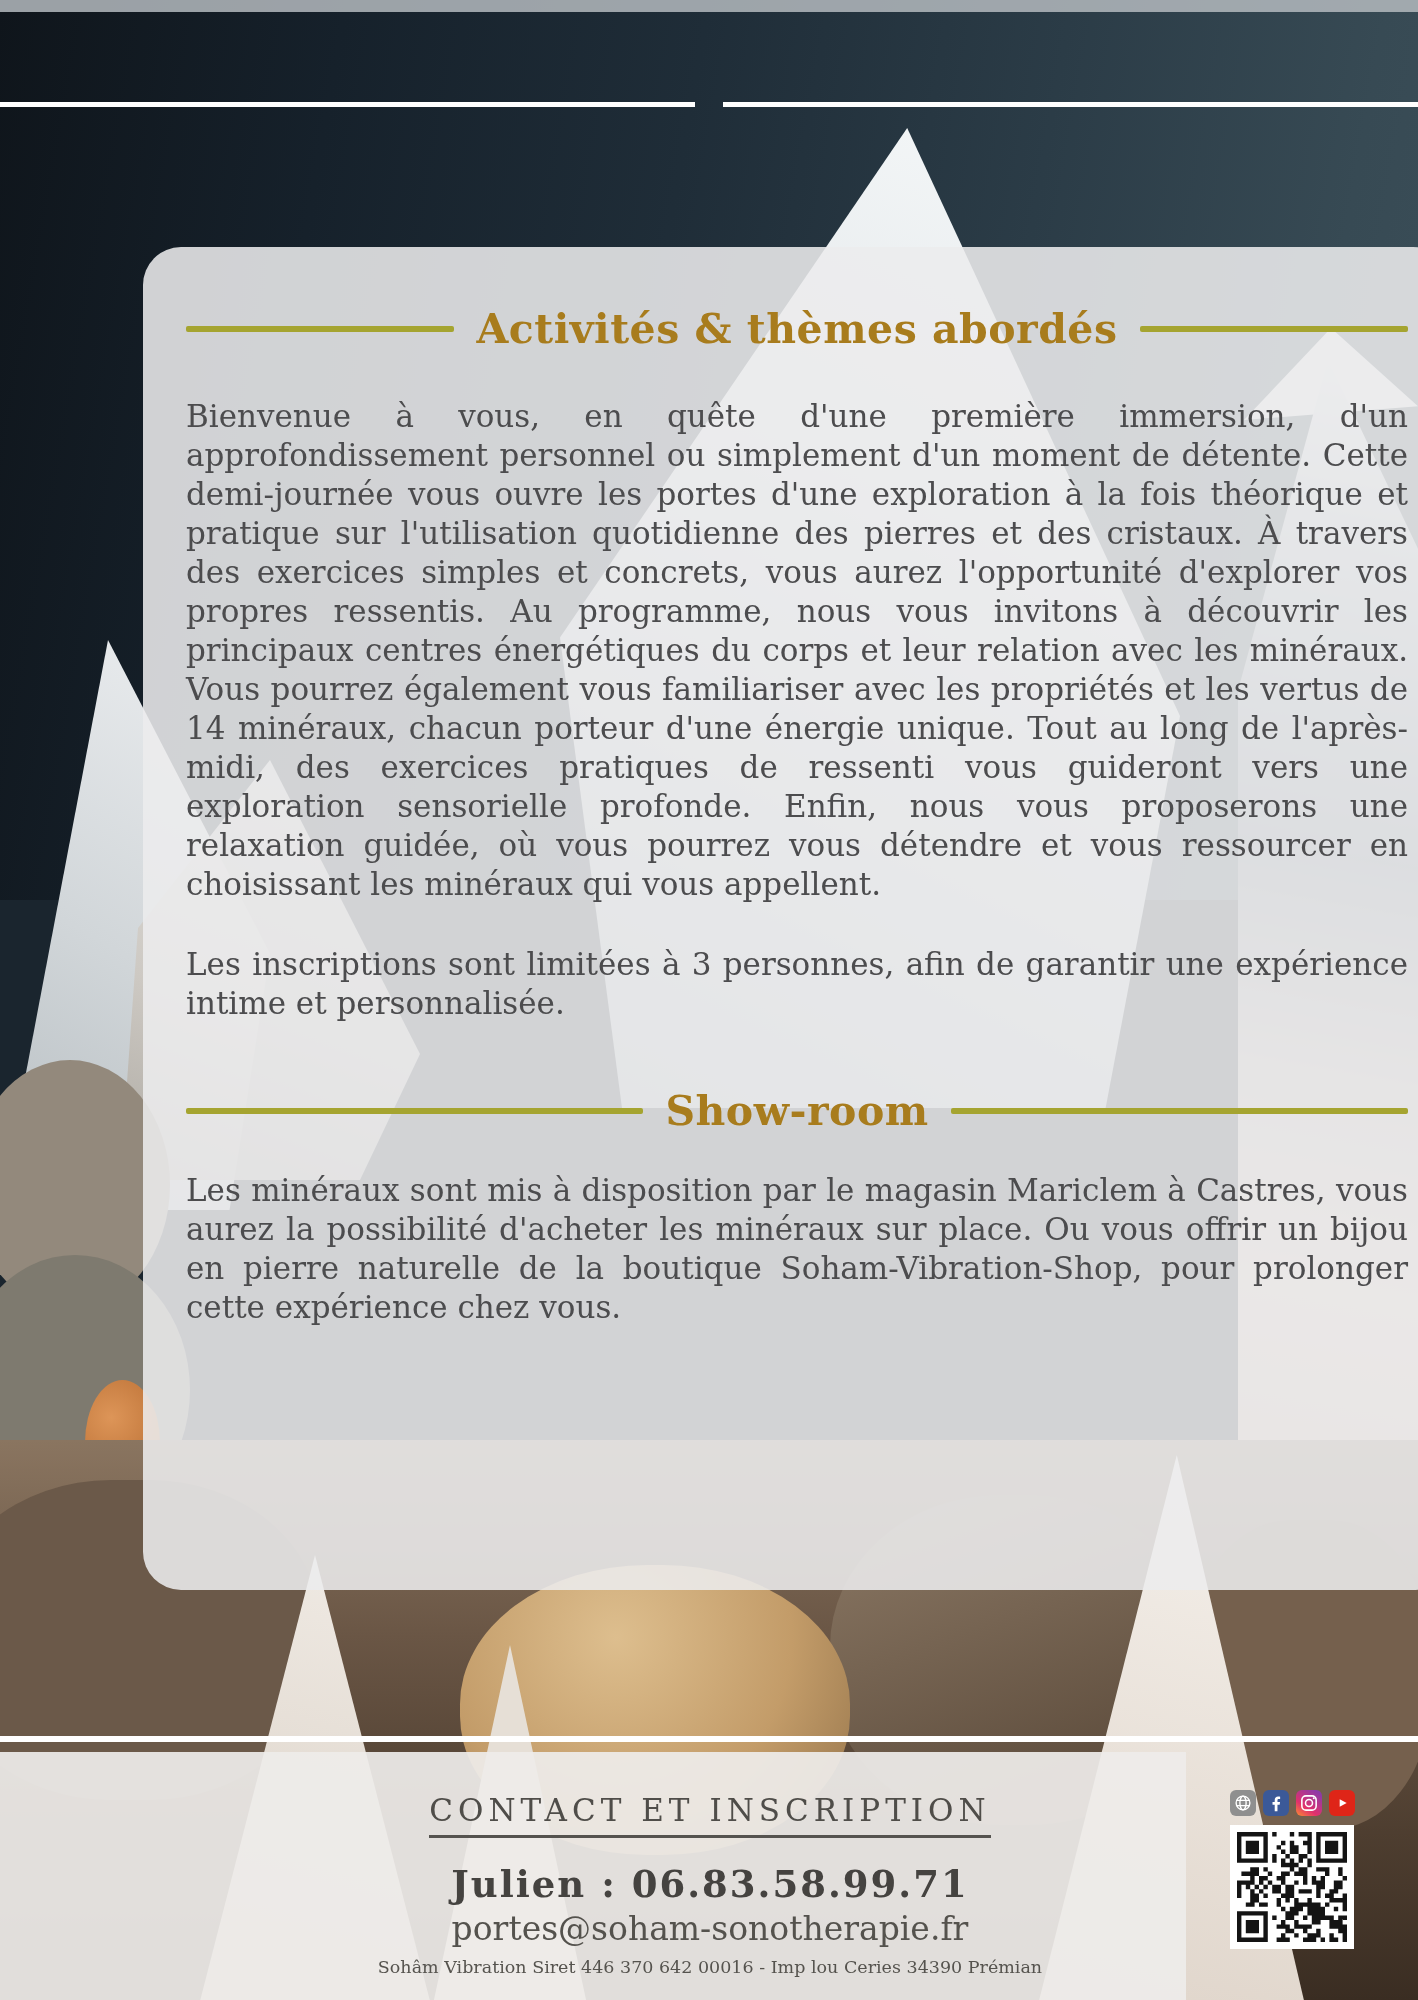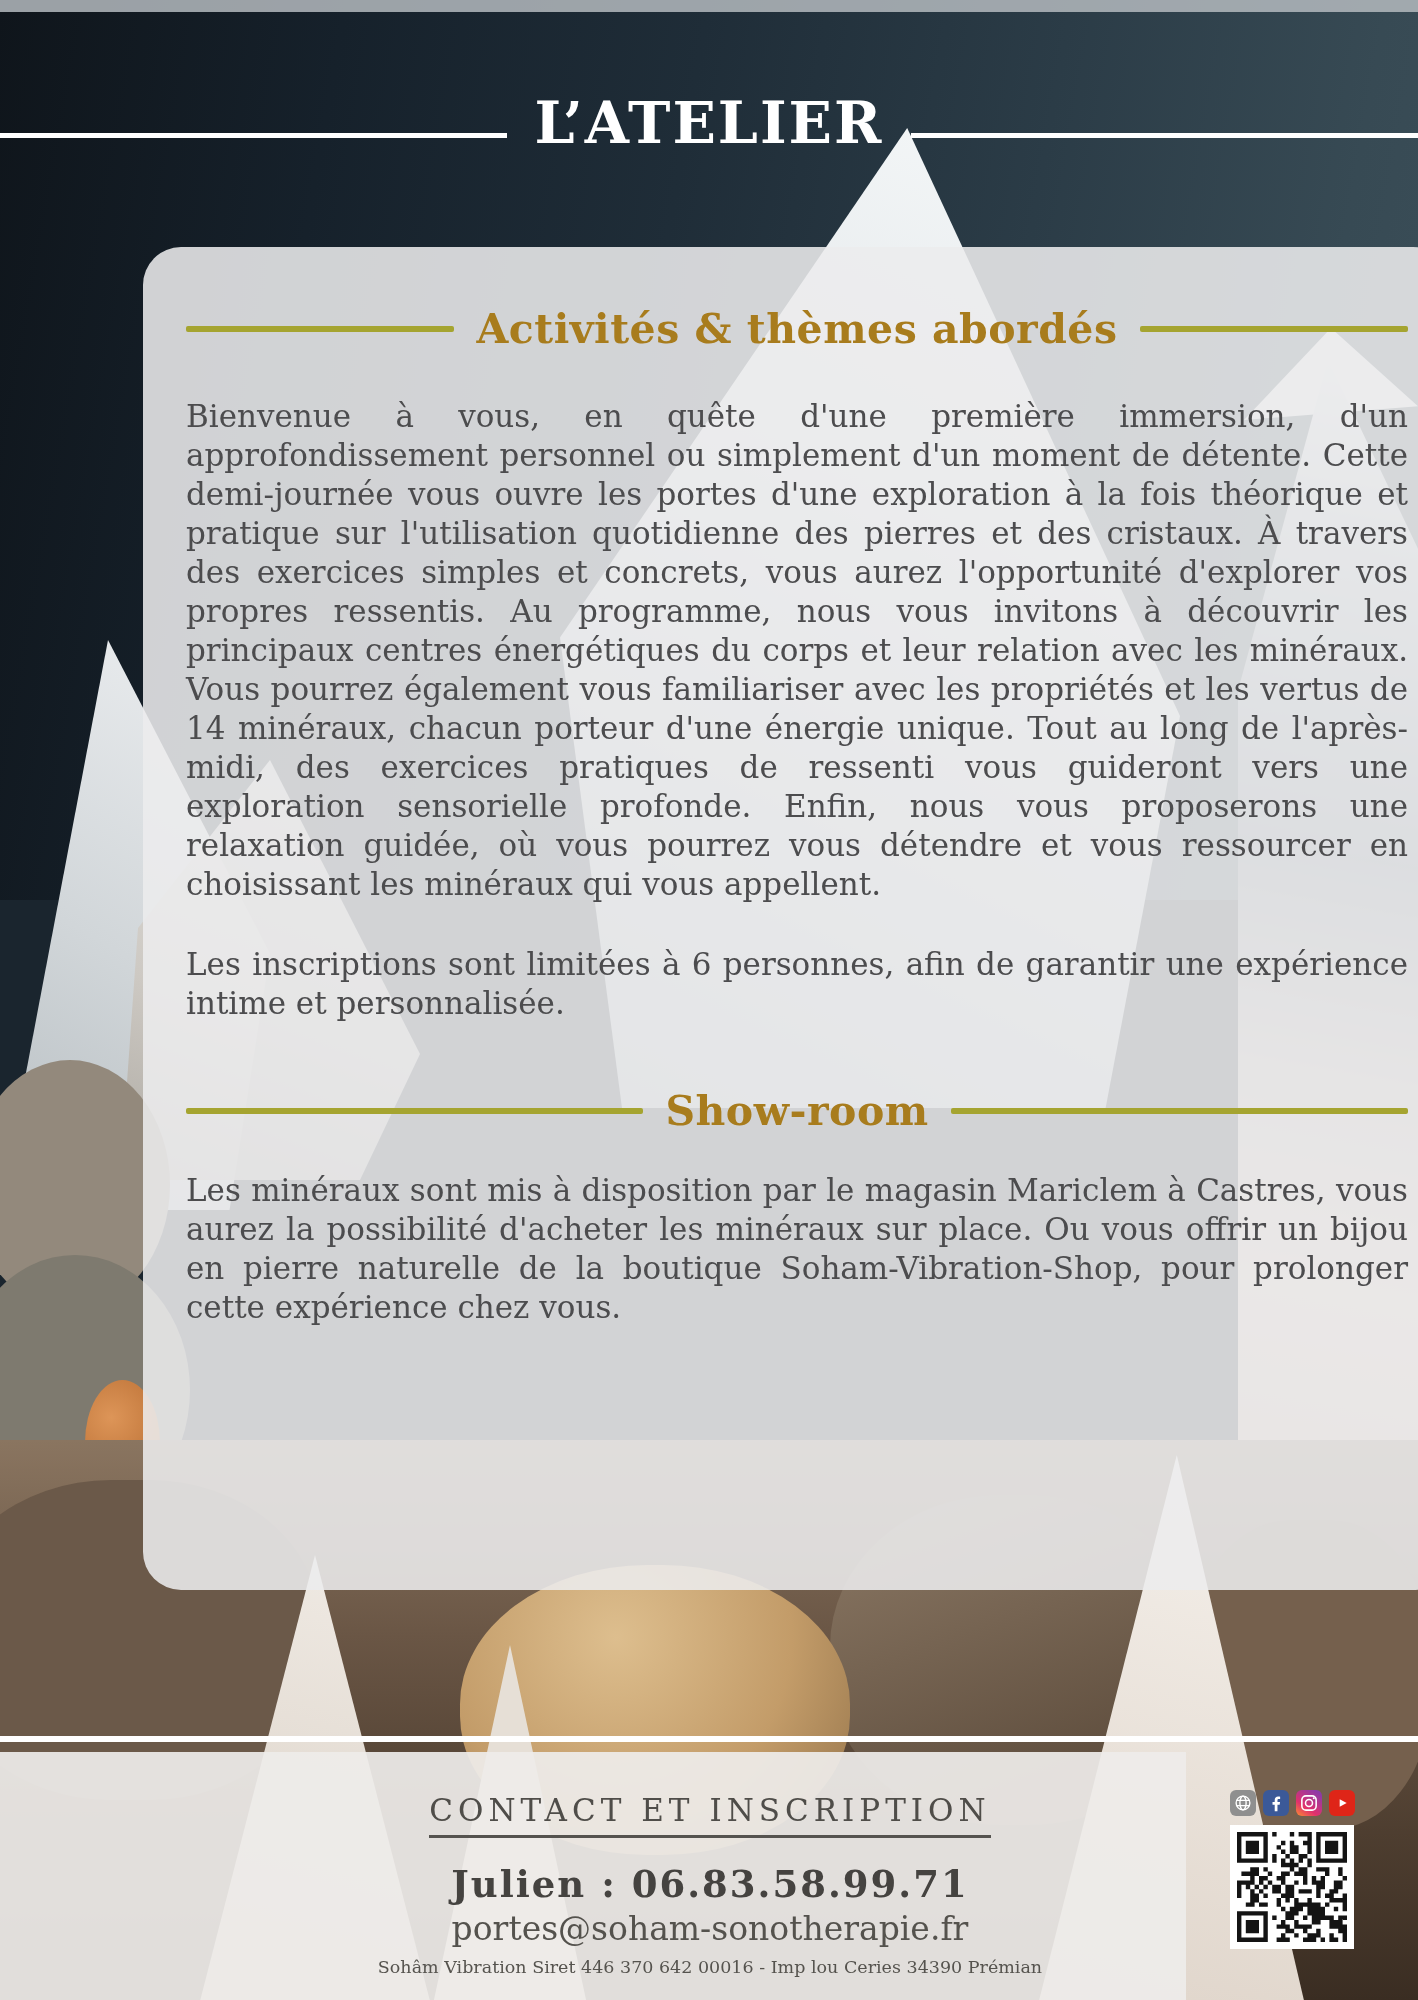--- a/index.html
+++ b/index.html
@@ -135,33 +135,32 @@
     <div class="s5"></div>
     <div class="s6"></div>
     <div class="s4"></div>
     <div class="p1"></div>
     <div class="p2"></div>
     <div class="p3"></div>
   </div>
 
   <header class="header">
     <span class="hline"></span>
-    <h1 class="page-title">L’ATELIER</h1>
     <span class="hline"></span>
   </header>
 
   <main class="card">
     <section class="section-activities">
       <div class="heading-row">
         <span class="rule"></span>
         <h2 class="gold-heading">Activités &amp; thèmes abordés</h2>
         <span class="rule"></span>
       </div>
       <p>Bienvenue à vous, en quête d'une première immersion, d'un approfondissement personnel ou simplement d'un moment de détente. Cette demi-journée vous ouvre les portes d'une exploration à la fois théorique et pratique sur l'utilisation quotidienne des pierres et des cristaux. À travers des exercices simples et concrets, vous aurez l'opportunité d'explorer vos propres ressentis. Au programme, nous vous invitons à découvrir les principaux centres énergétiques du corps et leur relation avec les minéraux. Vous pourrez également vous familiariser avec les propriétés et les vertus de 14 minéraux, chacun porteur d'une énergie unique. Tout au long de l'après-midi, des exercices pratiques de ressenti vous guideront vers une exploration sensorielle profonde. Enfin, nous vous proposerons une relaxation guidée, où vous pourrez vous détendre et vous ressourcer en choisissant les minéraux qui vous appellent.</p>
-      <p class="para-gap">Les inscriptions sont limitées à 6 personnes, afin de garantir une expérience intime et personnalisée.</p>
+      <p class="para-gap">Les inscriptions sont limitées à 3 personnes, afin de garantir une expérience intime et personnalisée.</p>
     </section>
 
     <section class="section-showroom">
       <div class="heading-row">
         <span class="rule"></span>
         <h2 class="gold-heading">Show-room</h2>
         <span class="rule"></span>
       </div>
       <p>Les minéraux sont mis à disposition par le magasin Mariclem à Castres, vous aurez la possibilité d'acheter les minéraux sur place. Ou  vous offrir un bijou en pierre naturelle de la boutique Soham-Vibration-Shop, pour prolonger cette expérience chez vous.</p>
     </section>

